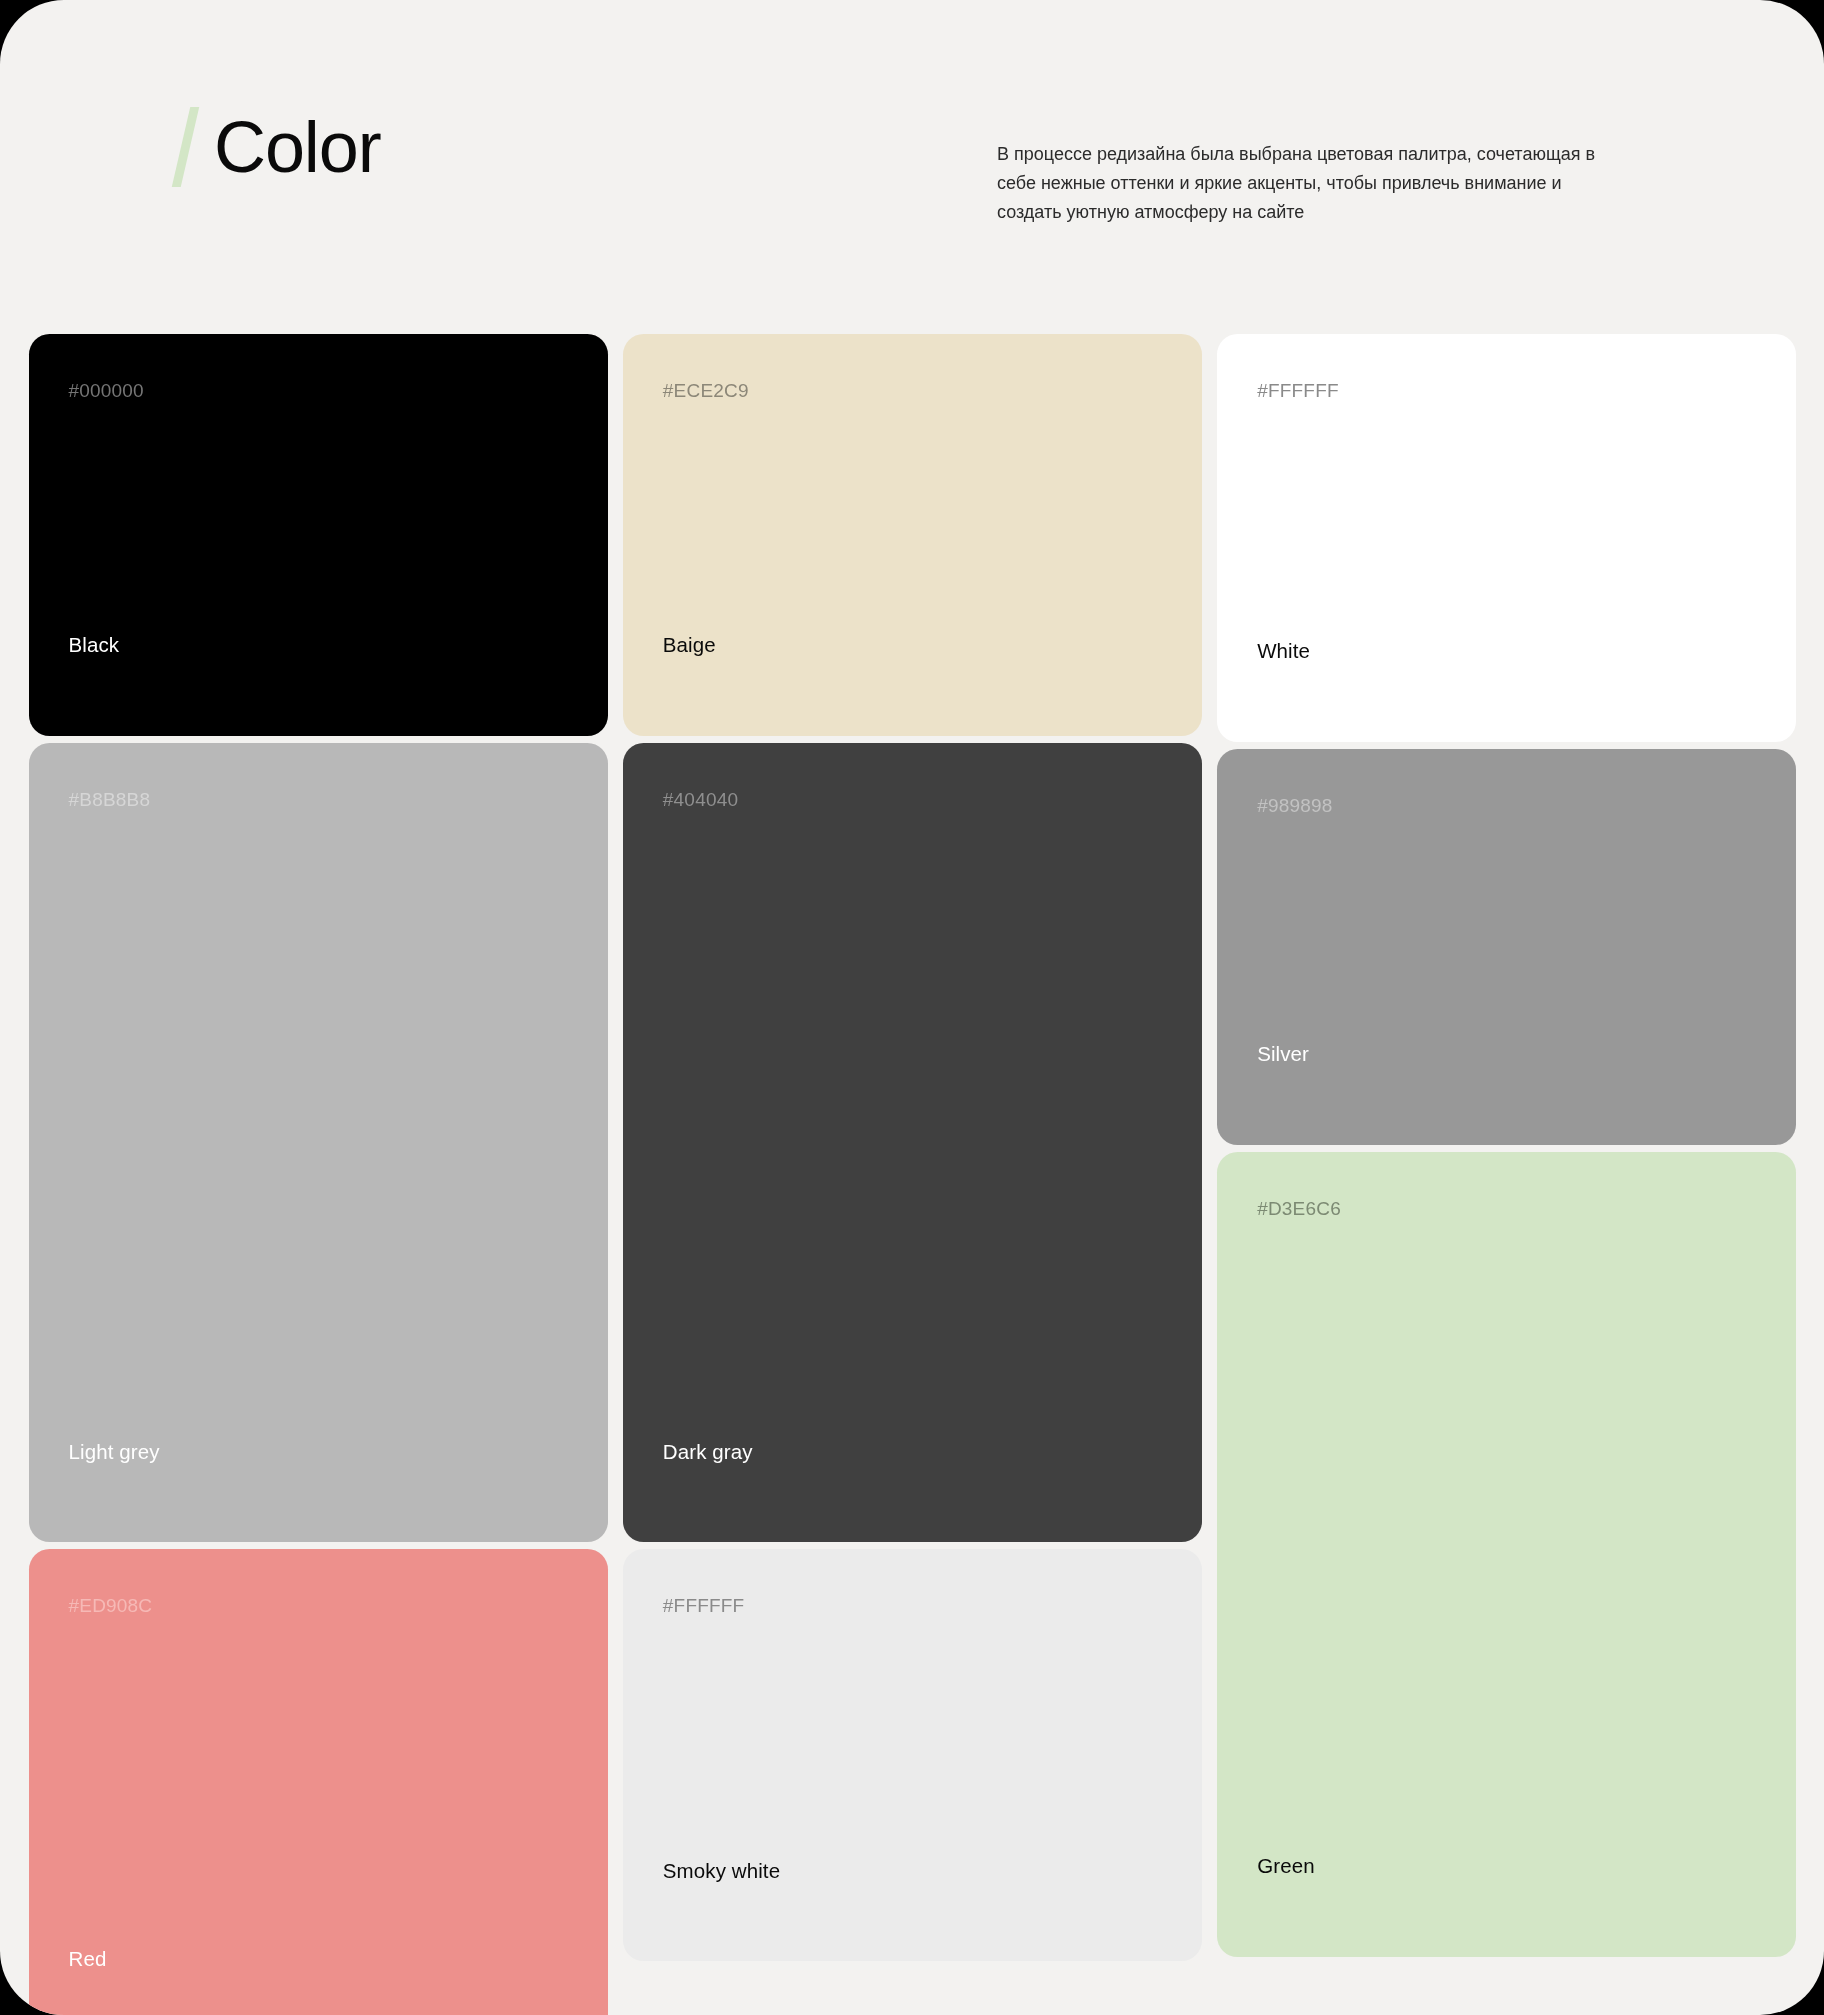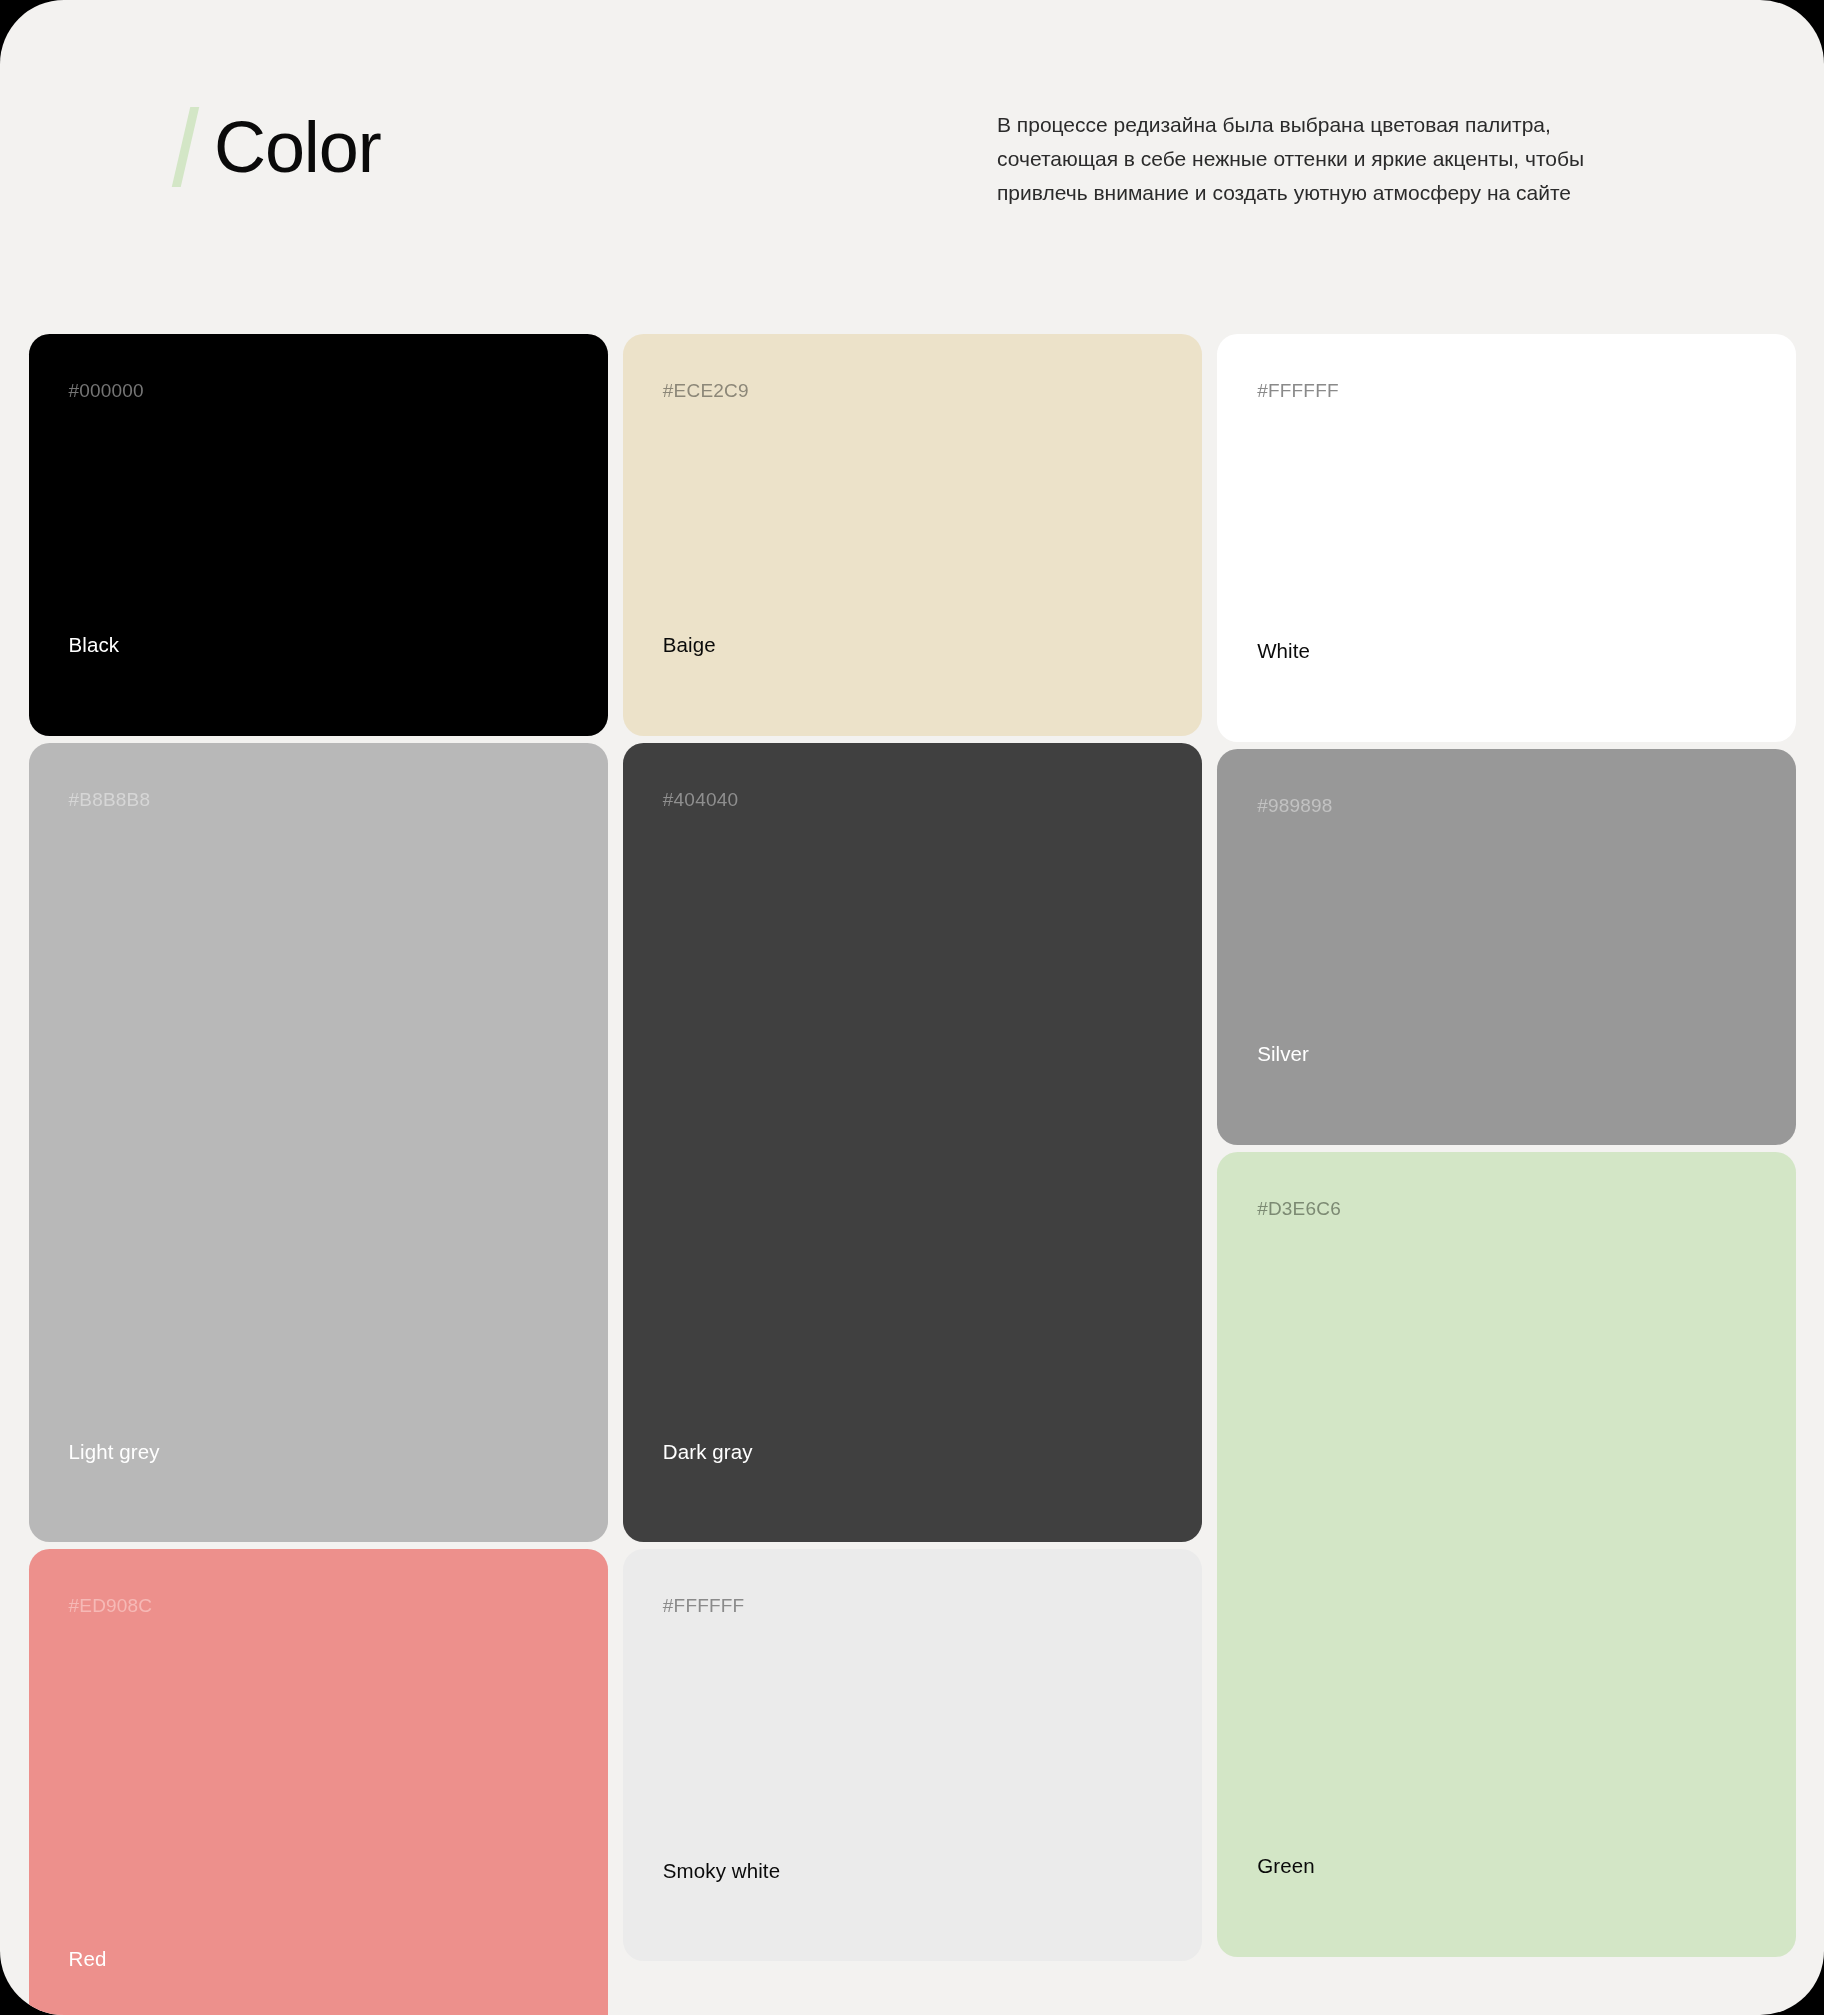--- a/index.html
+++ b/index.html
@@ -50,23 +50,23 @@
     font-weight: 400;
     letter-spacing: -1.1px;
     color: #0A0A0A;
     line-height: 1;
     white-space: nowrap;
   }
 
   #description {
     position: absolute;
     left: 997px;
-    top: 108px;
+    top: 140px;
     width: 604px;
-    font-size: 21px;
+    font-size: 18px;
     line-height: 1.62;
     color: #2B2B2B;
     font-weight: 400;
   }
 
   
   #palette {
     position: absolute;
     left: 28.5px;
     top: 334px;

